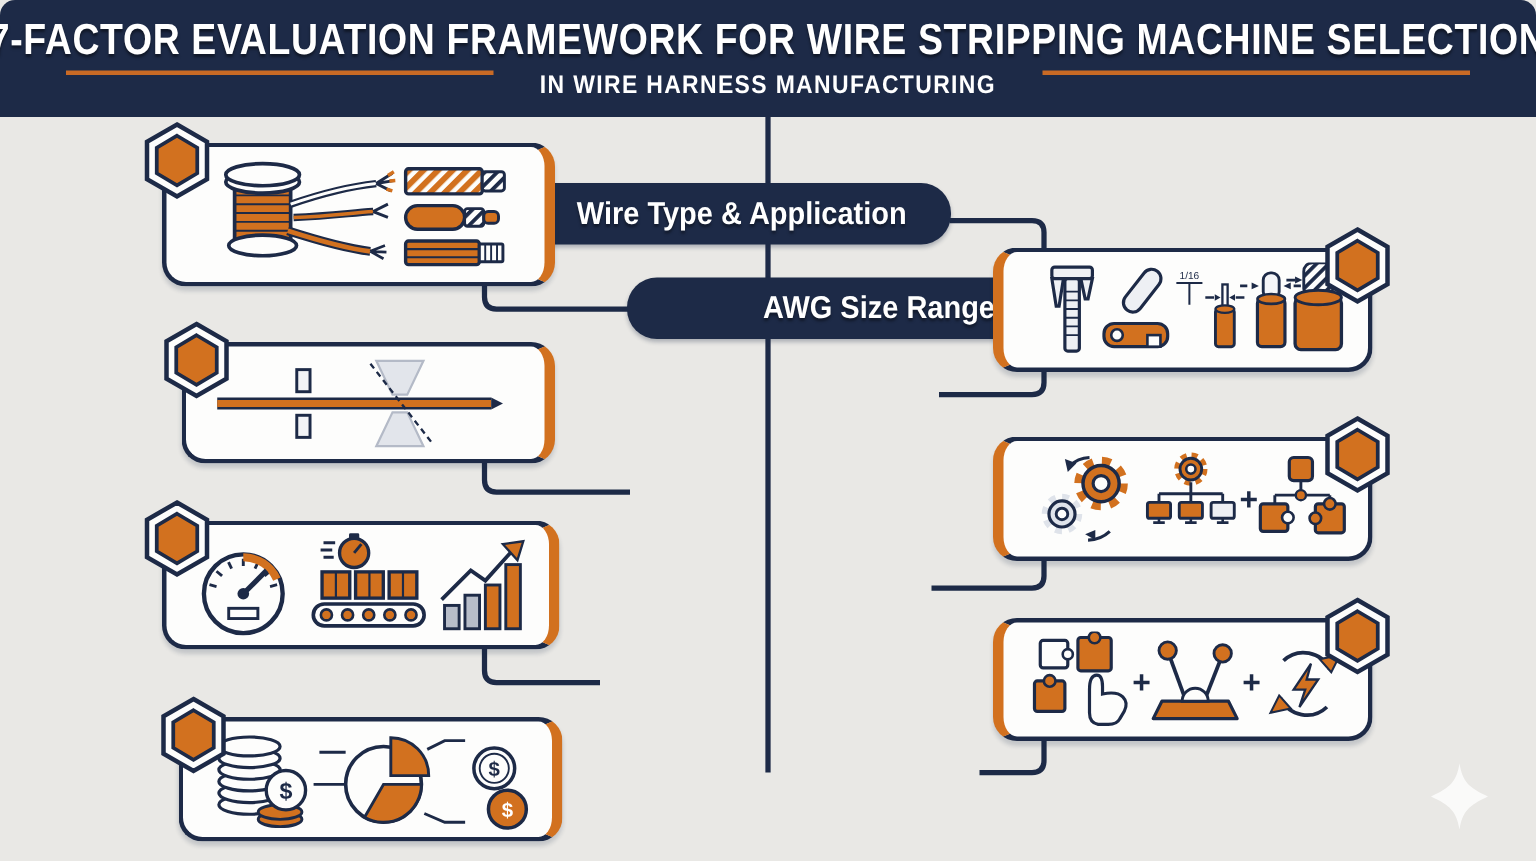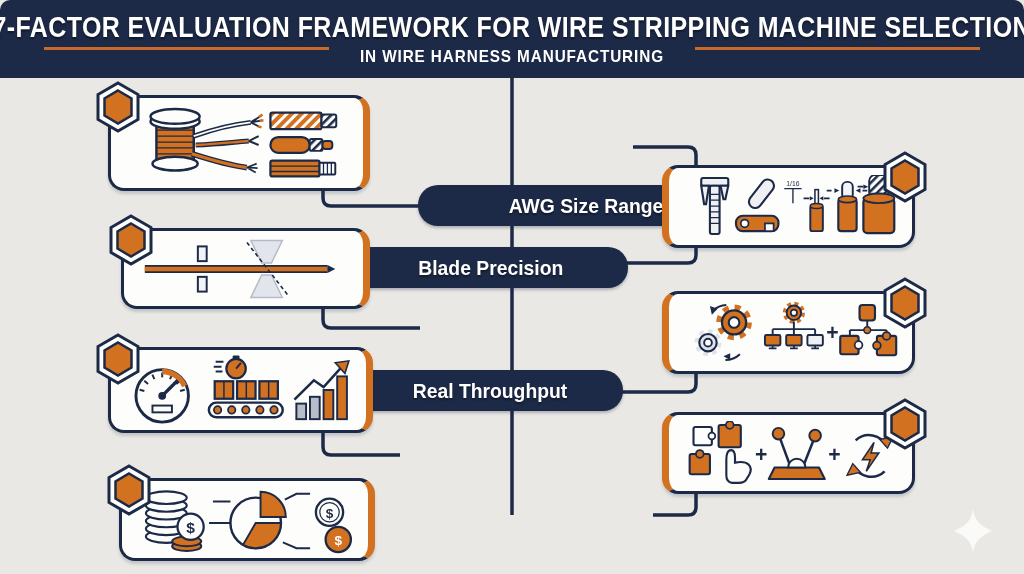--- a/index.html
+++ b/index.html
@@ -84,28 +84,25 @@
       <path d="M633,147 L688,147 Q696,147 696,155 L696,167"></path>
       <path d="M323,184 L323,198 Q323,206 331,206 L420,206"></path>
       <path d="M696,241 L696,255 Q696,263 688,263 L626,263"></path>
       <path d="M323,302 L323,320 Q323,328 331,328 L420,328"></path>
       <path d="M696,367 L696,384 Q696,392 688,392 L621,392"></path>
       <path d="M323,426 L323,447 Q323,455 331,455 L400,455"></path>
       <path d="M696,487 L696,507 Q696,515 688,515 L653,515"></path>
     </g>
   </svg>
 
+  <div class="banner b1 flat-left">
+      <span class="banner-label">Wire Type &amp; Application</span>
+    </div>
   <div class="banner b2 flat-right">
       <span class="banner-label">AWG Size Range</span>
-    </div>
-  <div class="banner b3 flat-left">
-      <span class="banner-label">Blade Precision</span>
-    </div>
-  <div class="banner b5 flat-left">
-      <span class="banner-label">Real Throughput</span>
     </div>
 
   <div class="card l1 acc-right">
     <svg class="hex hex-tl" width="46" height="52" viewBox="0 0 46 52">
       <polygon points="23,2 43,13.5 43,38.5 23,50 3,38.5 3,13.5" fill="#fdfdfc" stroke="#1d2a47" stroke-width="3"></polygon>
       <polygon points="23,9.5 36.5,17.5 36.5,34.5 23,42.5 9.5,34.5 9.5,17.5" fill="#d2711f" stroke="#1d2a47" stroke-width="2.5"></polygon>
     </svg>
     <svg width="228" height="78" viewBox="0 0 232 78">
       <g>
         <rect x="34" y="20" width="38" height="38" fill="#d2711f" stroke="#1d2a47" stroke-width="2.5"></rect>

